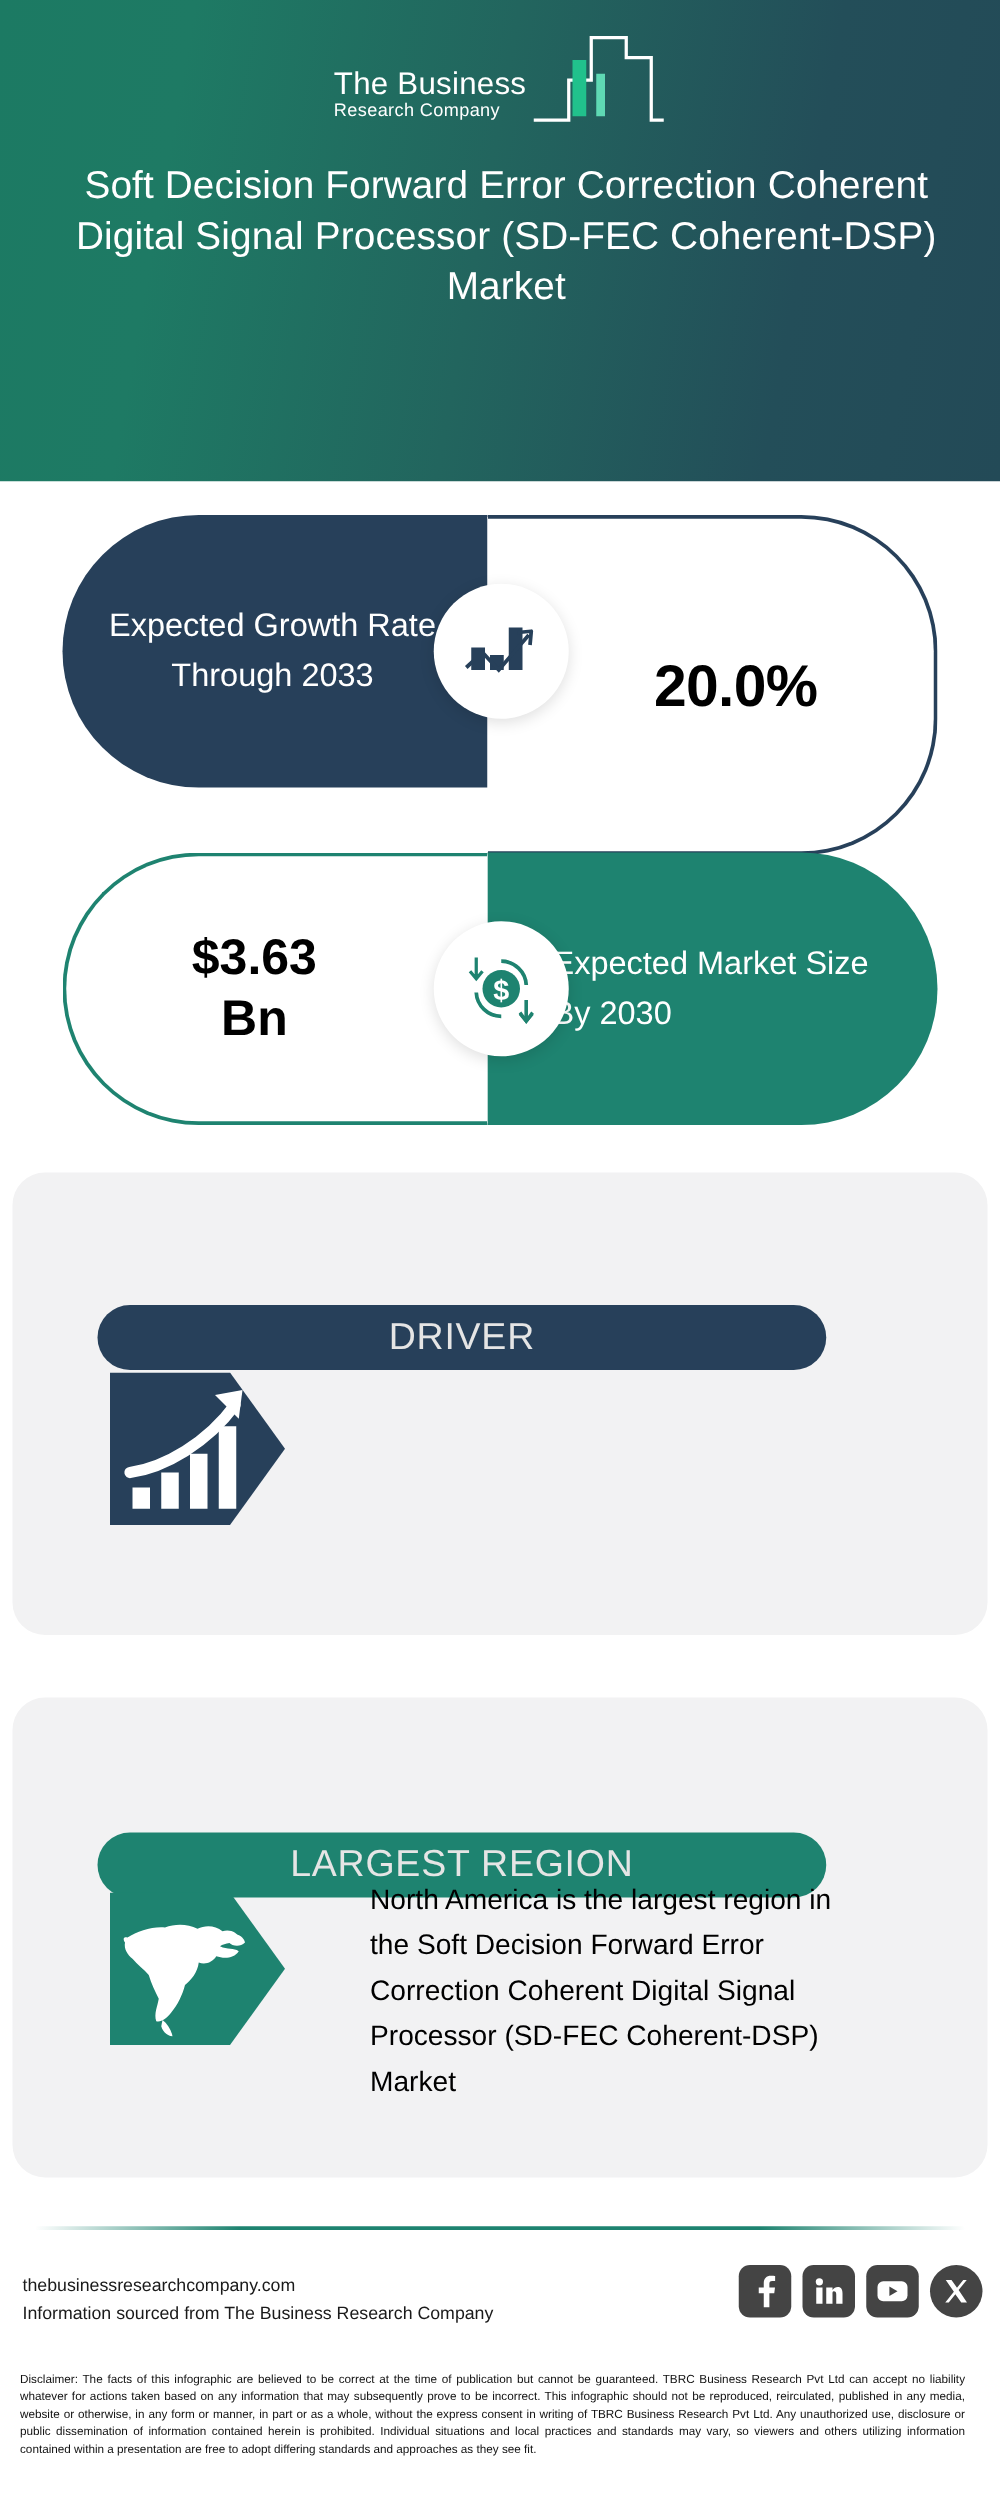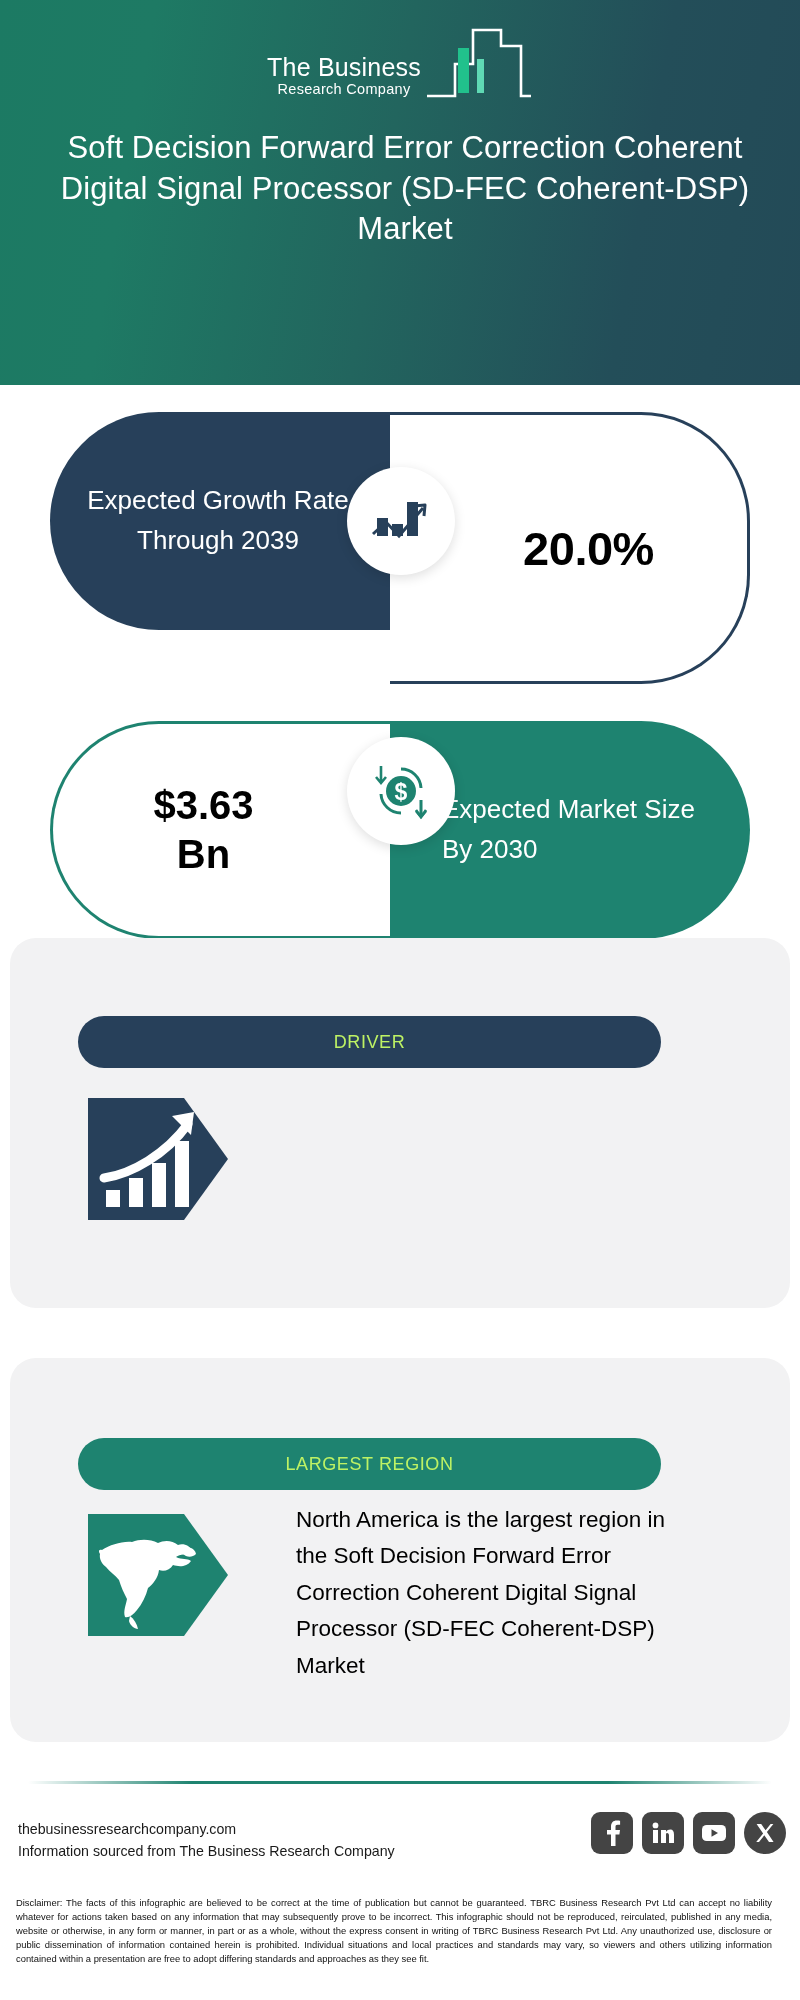--- a/index.html
+++ b/index.html
@@ -15,21 +15,21 @@
   .header {
     position: relative;
     width: 800px; height: 385px;
     background: linear-gradient(100deg, #1c7a63 0%, #1e7a64 18%, #22655e 48%, #234e59 78%, #234a57 100%);
     overflow: hidden;
   }
   .logo-wrap {
     position: absolute; left: 0; right: 0; top: 26px;
     display: flex; justify-content: center; align-items: flex-end;
   }
-  .logo-text { text-align: center; padding-right: 4px; padding-bottom: 4px; }
+  .logo-text { text-align: left; padding-right: 4px; padding-bottom: 4px; }
   .logo-text .l1 {
     font-size: 25px; color: #ffffff; letter-spacing: .2px; line-height: 1.05;
     font-family: "Liberation Sans", sans-serif; font-weight: 400;
   }
   .logo-text .l2 {
     font-size: 14.5px; color: #ffffff; letter-spacing: .3px; line-height: 1.2;
   }
   .logo-mark { position: relative; width: 108px; height: 76px; }
 
   .headline {
@@ -65,21 +65,21 @@
     display: flex; align-items: center; justify-content: center;
     background: #ffffff;
   }
   .stat1-value {
     font-size: 47px; font-weight: bold; color: #000000; letter-spacing: -.5px;
     padding-left: 40px;
   }
 
   
   .stat2 {
-    position: absolute; top: 721px; left: 50px;
+    position: absolute; top: 682px; left: 50px;
     width: 700px; height: 218px;
     display: flex;
   }
   .stat2-left {
     width: 340px; height: 218px;
     position: relative;
     border: 3px solid #1e8370;
     border-right: none;
     border-radius: 109px 0 0 109px;
     background: #ffffff;
@@ -117,21 +117,21 @@
     border-radius: 26px;
   }
   .panel-driver { top: 938px; height: 370px; }
   .panel-region { top: 1358px; height: 384px; }
 
   .pill {
     position: absolute; left: 78px;
     width: 583px; height: 52px;
     border-radius: 26px;
     display: flex; align-items: center; justify-content: center;
-    color: #bef264; font-size: 18px; letter-spacing: .6px;
+    color: #e5e5e5; font-size: 30px; letter-spacing: .6px; margin-top: 28px;
   }
   .pill-driver { top: 1016px; background: #27405a; }
   .pill-region { top: 1438px; background: #1e8370; }
 
   .sec-icon {
     position: absolute; left: 88px;
     width: 140px; height: 122px;
   }
   .icon-driver { top: 1098px; }
   .icon-region { top: 1514px; }
@@ -188,21 +188,21 @@
           <rect x="33" y="22" width="11" height="45" fill="#21c18c"></rect>
           <rect x="52" y="33" width="7" height="34" fill="#5fd9b4"></rect>
         </svg>
       </div>
     </div>
 
     <div class="headline">Soft Decision Forward Error Correction Coherent Digital Signal Processor (SD-FEC Coherent-DSP) Market</div>
   </div>
 
   <div class="stat1">
-    <div class="stat1-left">Expected Growth Rate Through 2039</div>
+    <div class="stat1-left">Expected Growth Rate Through 2033</div>
     <div class="stat1-right">
       <div class="stat1-value">20.0%</div>
     </div>
   </div>
 
   <div class="circ-badge badge1">
     <svg width="64" height="58" viewBox="0 0 64 58">
       <rect x="8" y="26" width="11" height="18" fill="#27405a"></rect>
       <rect x="23" y="32" width="11" height="12" fill="#27405a"></rect>
       <rect x="38" y="10" width="11" height="34" fill="#27405a"></rect>

